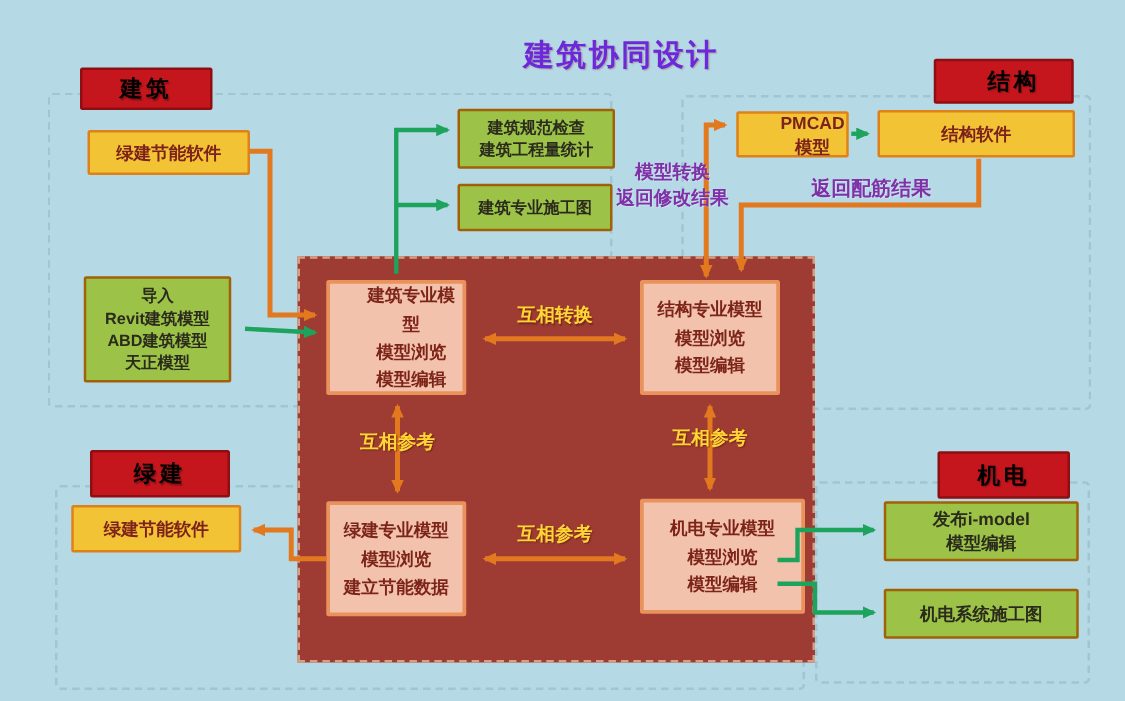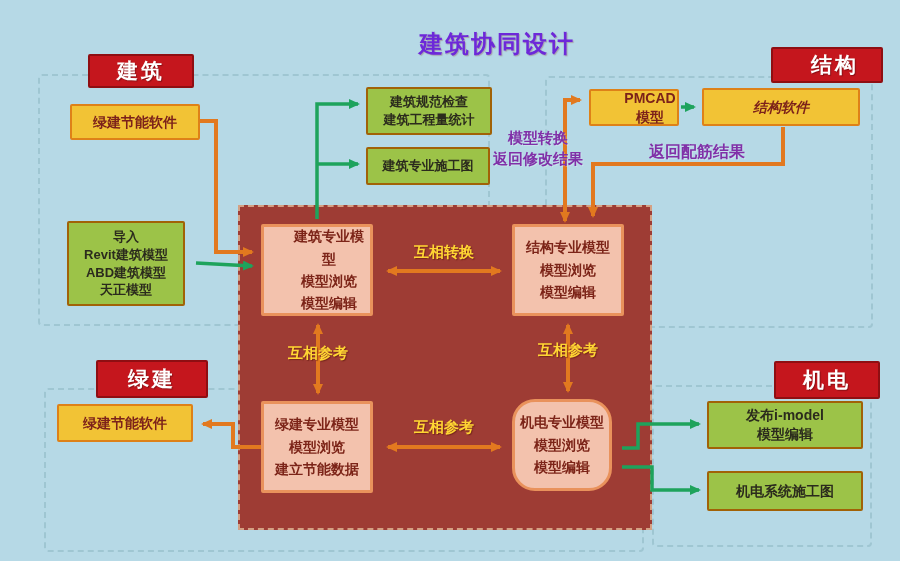--- a/index.html
+++ b/index.html
@@ -32,25 +32,24 @@
     text-align:center;
     font-weight:bold;
     white-space:pre-line;
     z-index:3;
     border-radius:2px;
     line-height:1.35;
   }
   .box.red{
     background:#c5161d;
     border:2px solid #8f0e12;
-    color:#ffffff;
-    font-size:21px;
+    color:#000000;
+    font-size:18px;
     letter-spacing:3px;
     text-shadow:1px 1px 1px rgba(0,0,0,.3);
-    margin-left:24px;
   }
   .box.yellow{
     background:#f2c335;
     border:2px solid #de8118;
     color:#7c221a;
     font-size:14px;
   }
   .box.green{
     background:#9cc348;
     border:2px solid #a16207;
@@ -112,21 +111,21 @@
 
   <div class="abs center-panel" style="left:238px;top:205px;width:414px;height:325px;"></div>
 
   <div class="abs box red" style="left:64px;top:54px;width:106px;height:34px;">建筑</div>
   <div class="abs box red" style="left:747px;top:47px;width:112px;height:36px;padding-left:16px;">结构</div>
   <div class="abs box red" style="left:72px;top:360px;width:112px;height:38px;">绿建</div>
   <div class="abs box red" style="left:750px;top:361px;width:106px;height:38px;">机电</div>
 
   <div class="abs box yellow" style="left:70px;top:104px;width:130px;height:36px;">绿建节能软件</div>
   <div class="abs box yellow" style="left:589px;top:89px;width:90px;height:37px;padding-left:32px;">PMCAD模型</div>
-  <div class="abs box yellow" style="left:702px;top:88px;width:158px;height:38px;font-style:italic;">结构软件</div>
+  <div class="abs box yellow" style="left:702px;top:88px;width:158px;height:38px;">结构软件</div>
   <div class="abs box yellow" style="left:57px;top:404px;width:136px;height:38px;">绿建节能软件</div>
 
   <div class="abs box green" style="left:366px;top:87px;width:126px;height:48px;">建筑规范检查
 建筑工程量统计</div>
   <div class="abs box green" style="left:366px;top:147px;width:124px;height:38px;">建筑专业施工图</div>
   <div class="abs box green" style="left:67px;top:221px;width:118px;height:85px;">导入
 Revit建筑模型
 ABD建筑模型
 天正模型</div>
   <div class="abs box green" style="left:707px;top:401px;width:156px;height:48px;font-size:14px;">发布i-model
@@ -135,21 +134,21 @@
 
   <div class="abs box pink" style="left:261px;top:224px;width:112px;height:92px;padding-left:24px;">建筑专业模型
 模型浏览
 模型编辑</div>
   <div class="abs box pink" style="left:512px;top:224px;width:112px;height:92px;">结构专业模型
 模型浏览
 模型编辑</div>
   <div class="abs box pink" style="left:261px;top:401px;width:112px;height:92px;">绿建专业模型
 模型浏览
 建立节能数据</div>
-  <div class="abs box pink" style="left:512px;top:399px;width:100px;height:92px;border-radius:23px;">机电专业模型
+  <div class="abs box pink" style="left:512px;top:399px;width:132px;height:92px;">机电专业模型
 模型浏览
 模型编辑</div>
 
   <svg id="arrows" width="900" height="561" viewBox="0 0 900 561">
     <defs>
       <marker id="mo" markerWidth="12" markerHeight="10" refX="9" refY="5" orient="auto" markerUnits="userSpaceOnUse">
         <path d="M0,0 L11,5 L0,10 z" fill="#e2791f"></path>
       </marker>
       <marker id="mos" markerWidth="12" markerHeight="10" refX="9" refY="5" orient="auto-start-reverse" markerUnits="userSpaceOnUse">
         <path d="M0,0 L11,5 L0,10 z" fill="#e2791f"></path>

